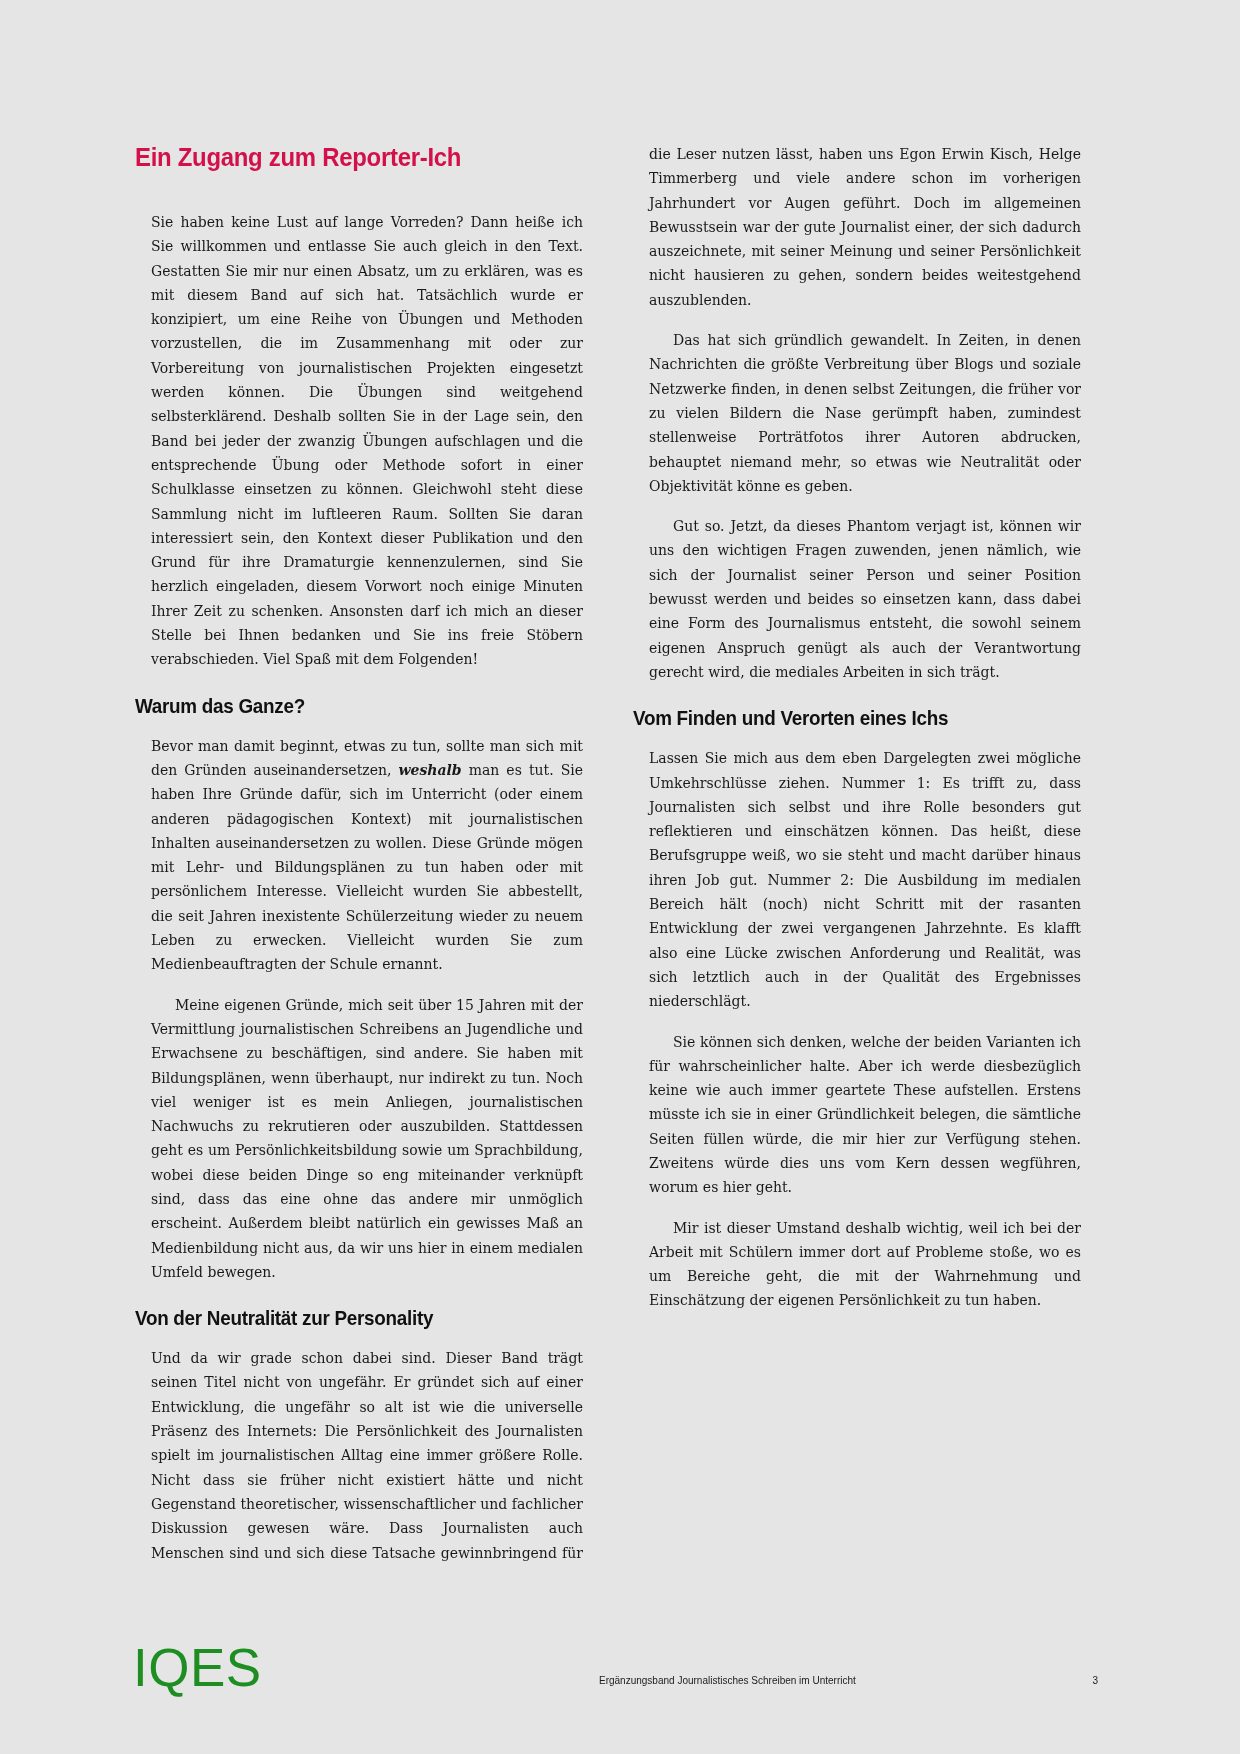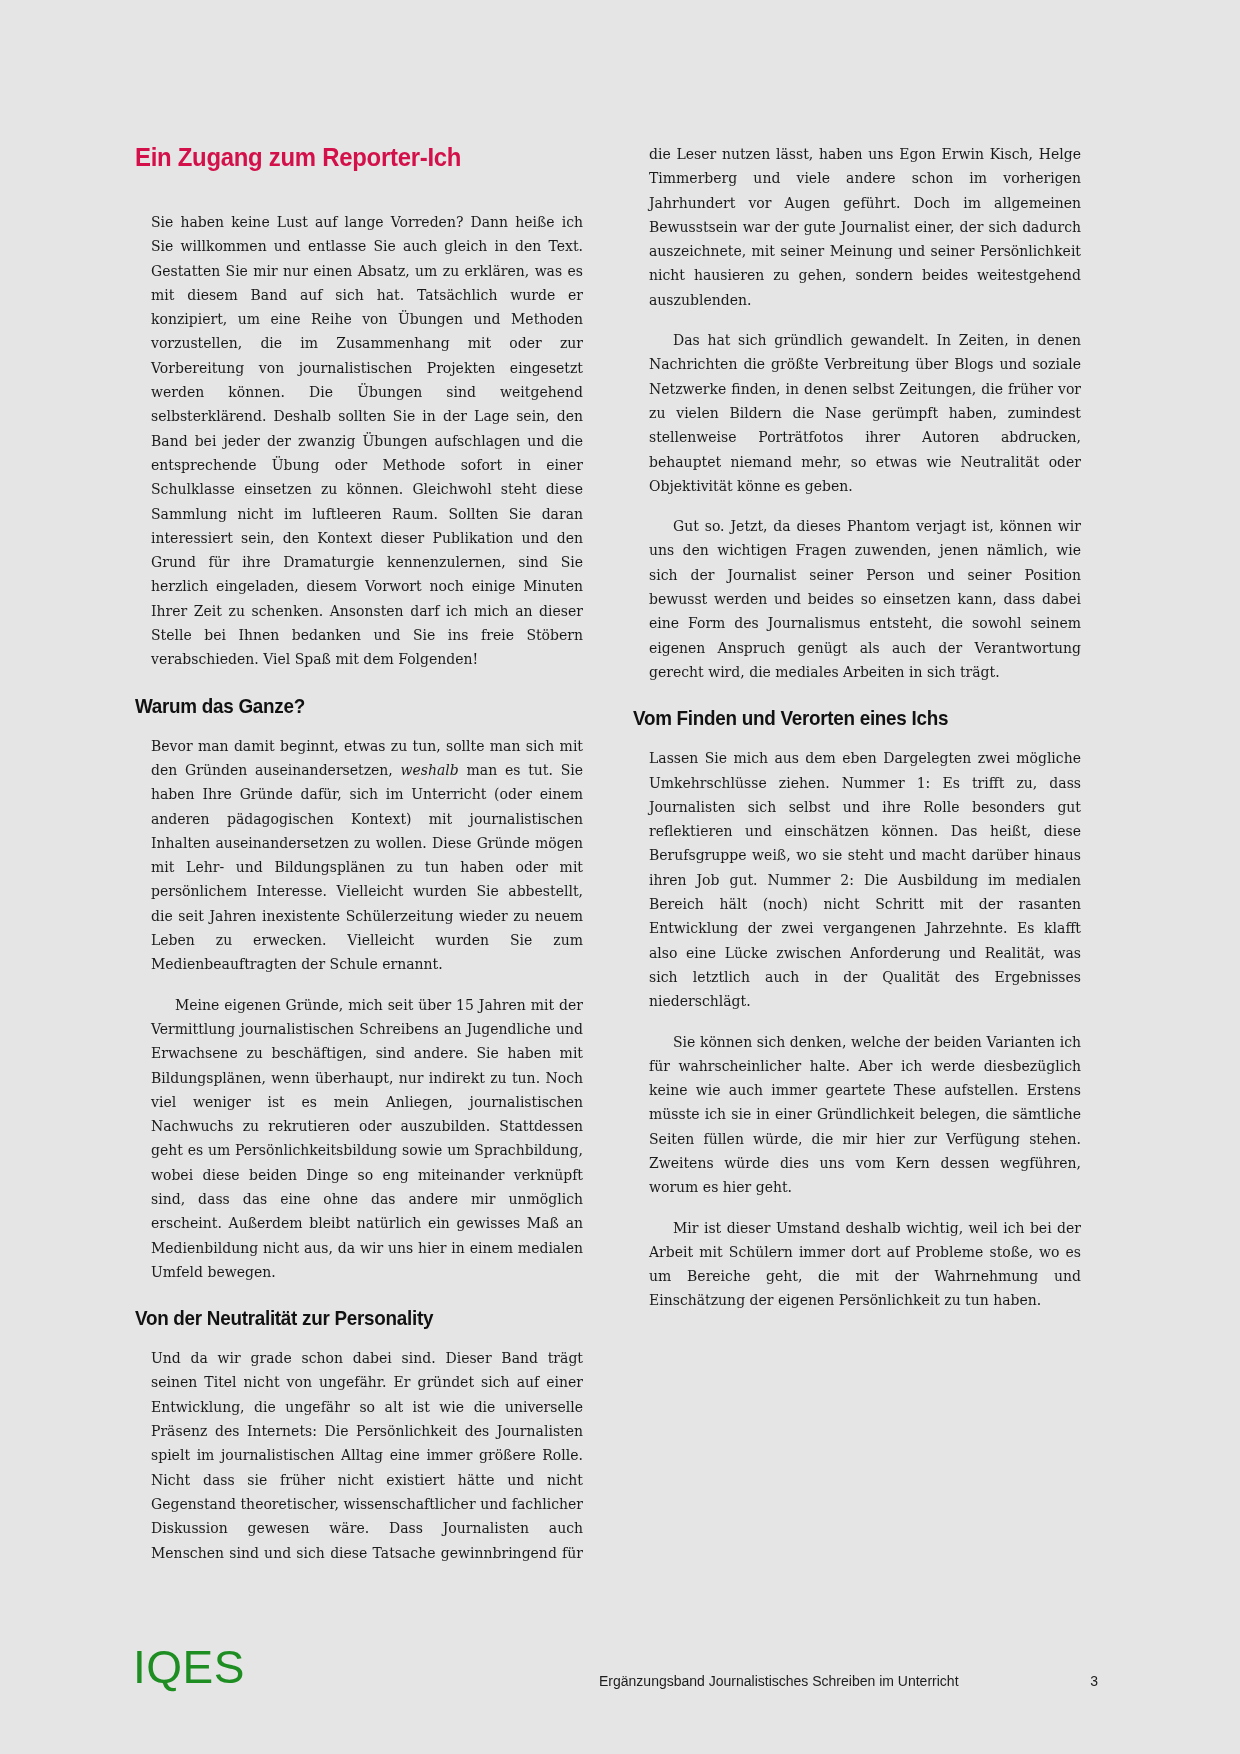--- a/index.html
+++ b/index.html
@@ -50,40 +50,40 @@
   p.body{
     margin:16px;
     font-size:14px;
     line-height:24.3px;
     text-align:justify;
     hyphens:auto;
     -webkit-hyphens:auto;
     orphans:2;widows:2;
   }
   p.body.indent{text-indent:24px;}
-  p.body em{font-style:italic;}
+  p.body em{font-style:italic;font-weight:bold;}
   .logo{
     position:absolute;
     left:133px;top:1644px;
     font-family:"Liberation Sans", sans-serif;
     font-weight:normal;
-    font-size:46px;
+    font-size:53px;
     line-height:47px;
     letter-spacing:0.5px;
     color:var(--logo-green);
   }
   .footer-line{
     position:absolute;
     left:599px;top:1672px;
     width:499px;
     display:flex;
     justify-content:space-between;
     align-items:baseline;
     font-family:"Liberation Sans", sans-serif;
-    font-size:14px;
+    font-size:10px;
     line-height:18px;
     color:#1c1c1c;
   }
 </style>
 </head>
 <body>
 
 <div class="page">
 
   <div class="content">

